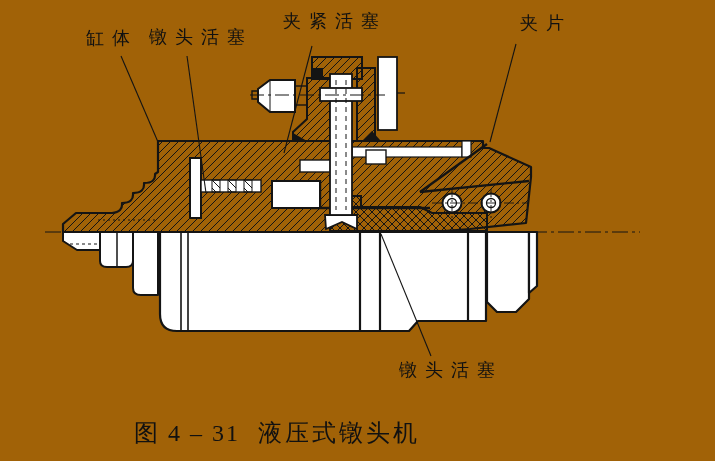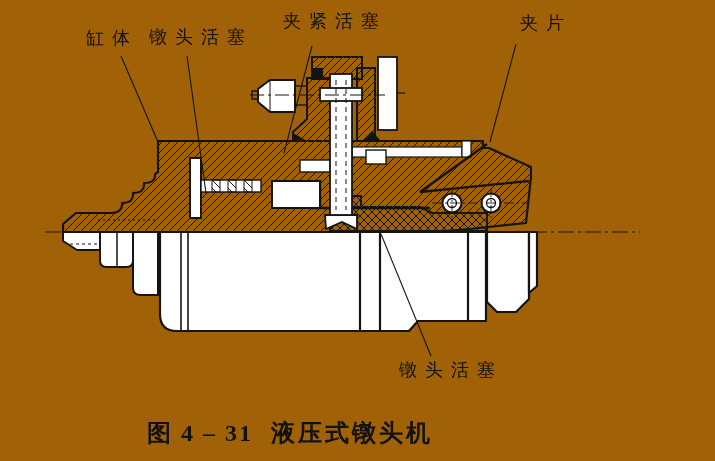--- a/index.html
+++ b/index.html
@@ -6,21 +6,21 @@
   #stage{
     position:relative;width:715px;height:461px;background:#a16207;
     font-family:"Liberation Serif","DejaVu Serif",serif;color:#141414;overflow:hidden;
   }
   #drawing{position:absolute;left:0;top:0;}
   .part-label{
     position:absolute;font-size:18px;letter-spacing:8px;white-space:nowrap;
     color:#111;line-height:1.05;
   }
   #caption{
-    position:absolute;left:147px;top:417px;font-size:24px;font-weight:bold;
+    position:absolute;left:134px;top:417px;font-size:24px;font-weight:normal;
     letter-spacing:2px;white-space:nowrap;color:#111;
   }
   #caption .cap-title{margin-left:18px;letter-spacing:3px;}
 </style>
 </head>
 <body>
 
 <div id="stage">
 
   <svg id="drawing" width="715" height="461" viewBox="0 0 715 461">

